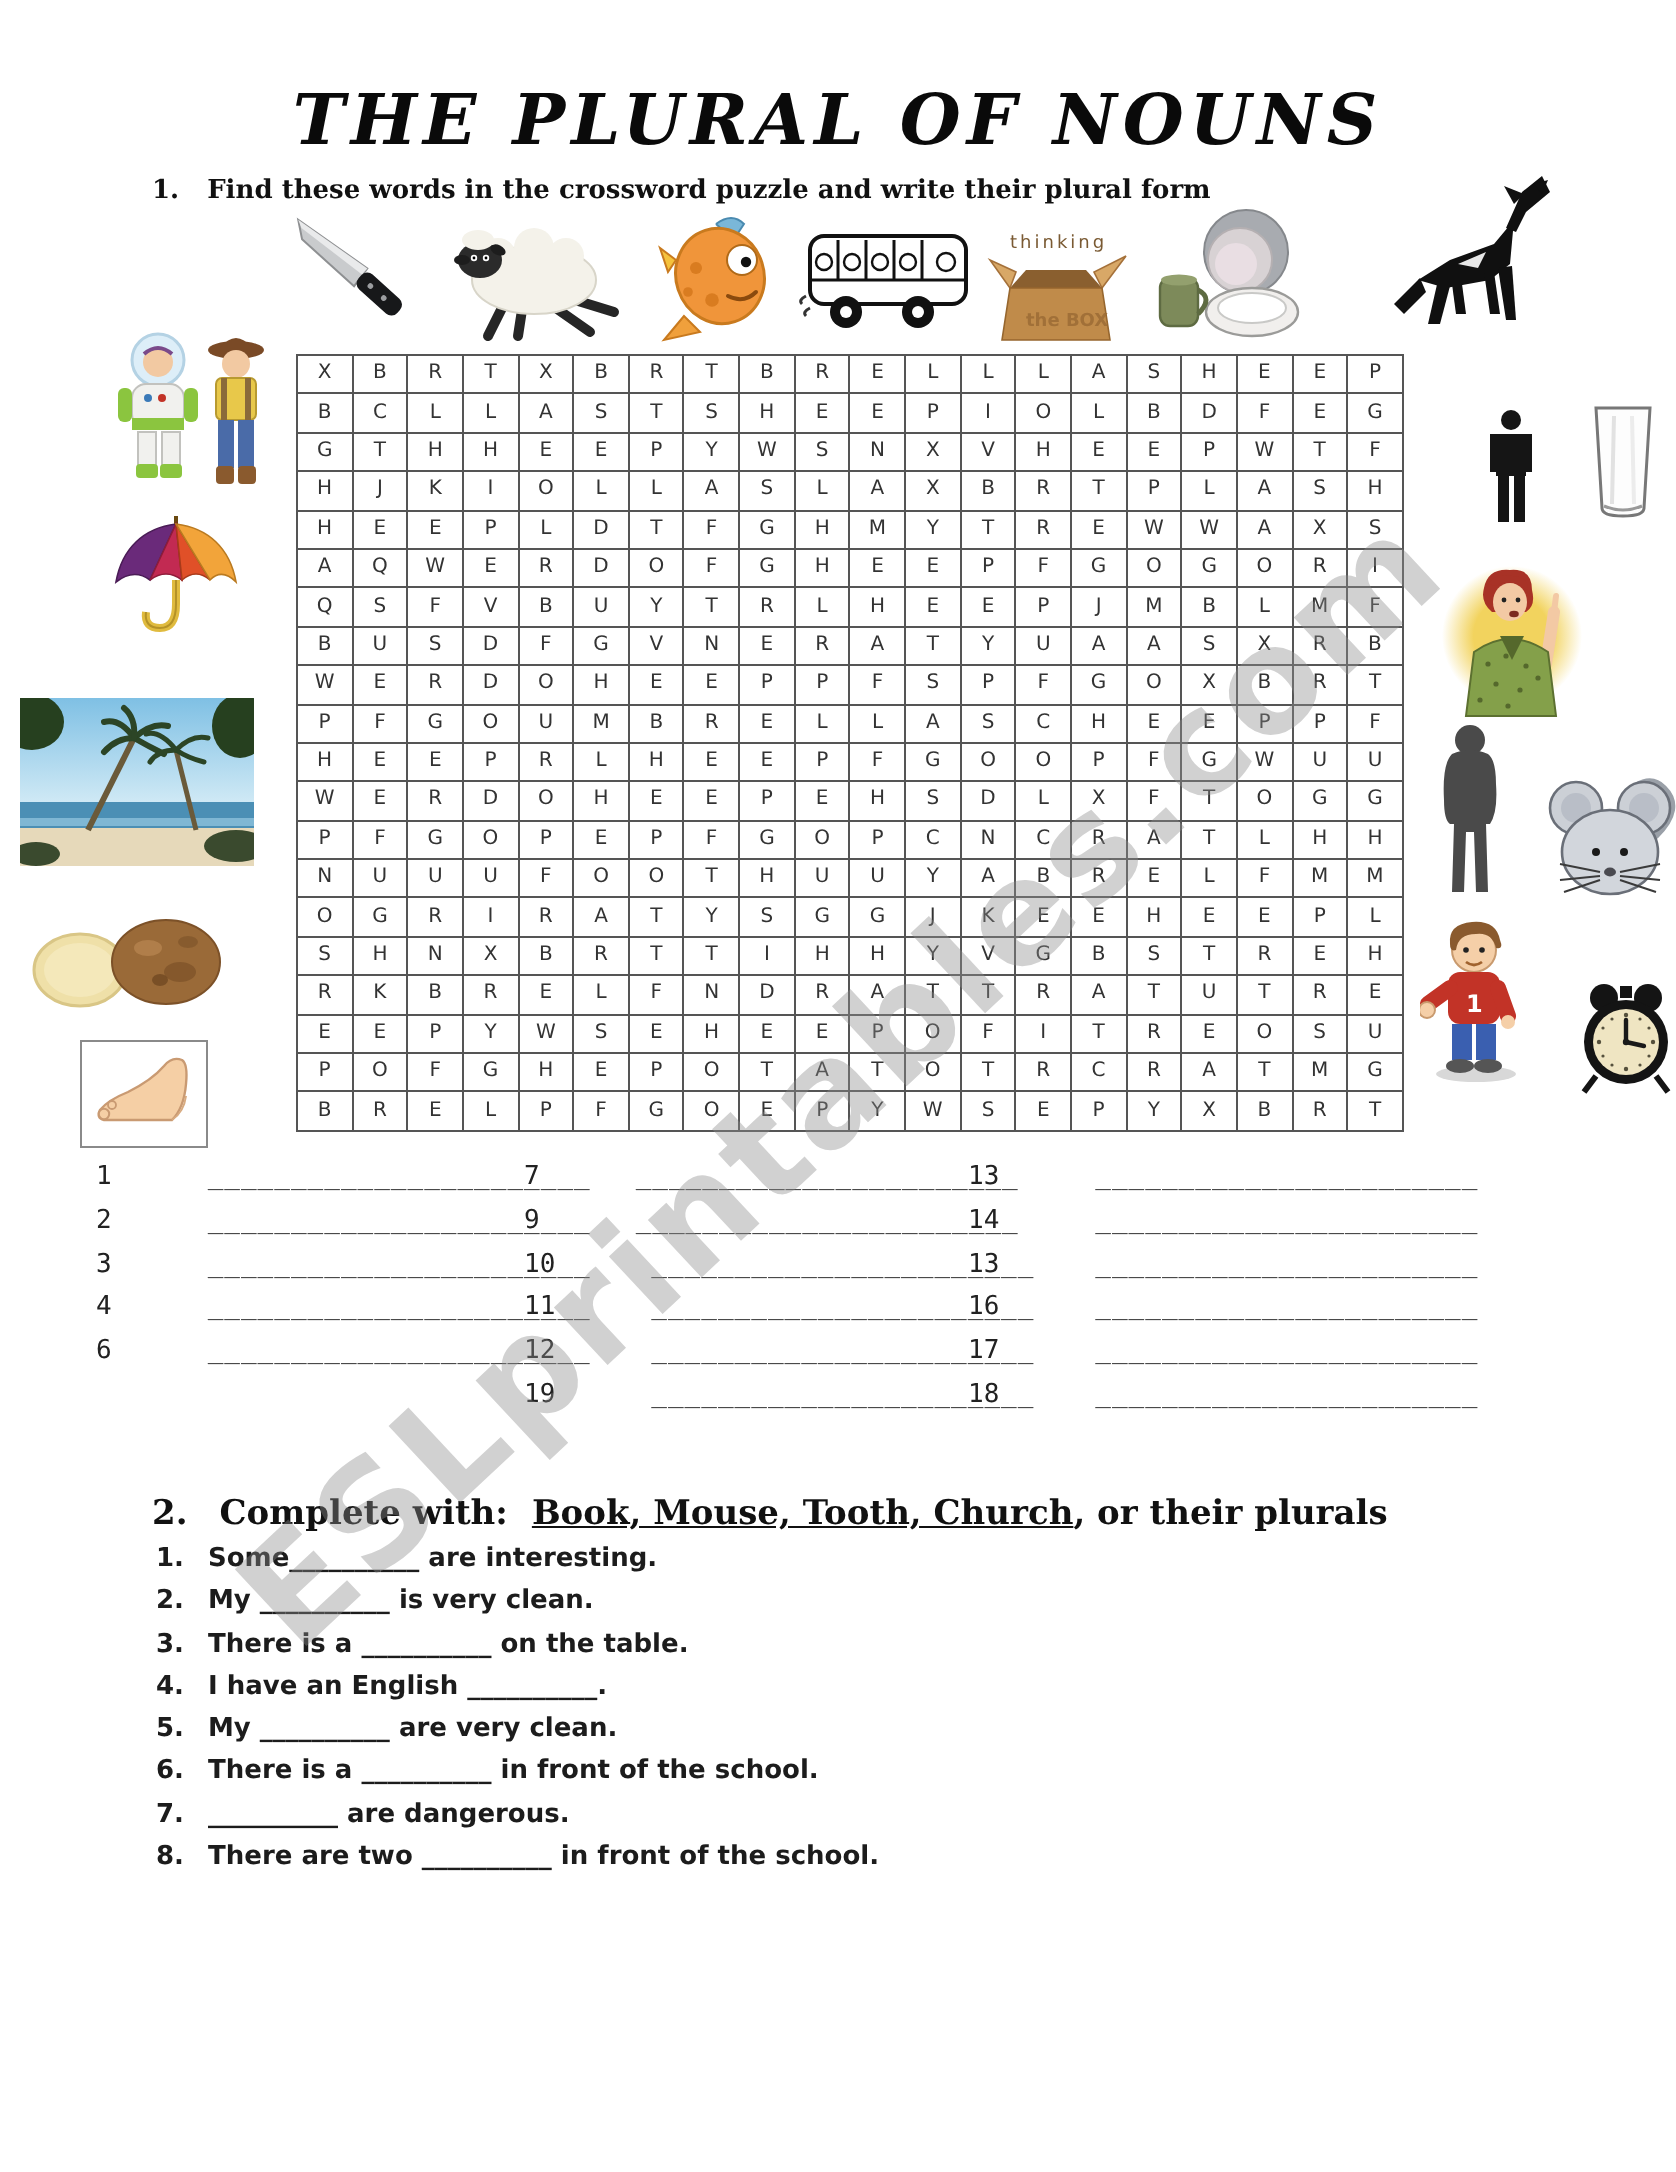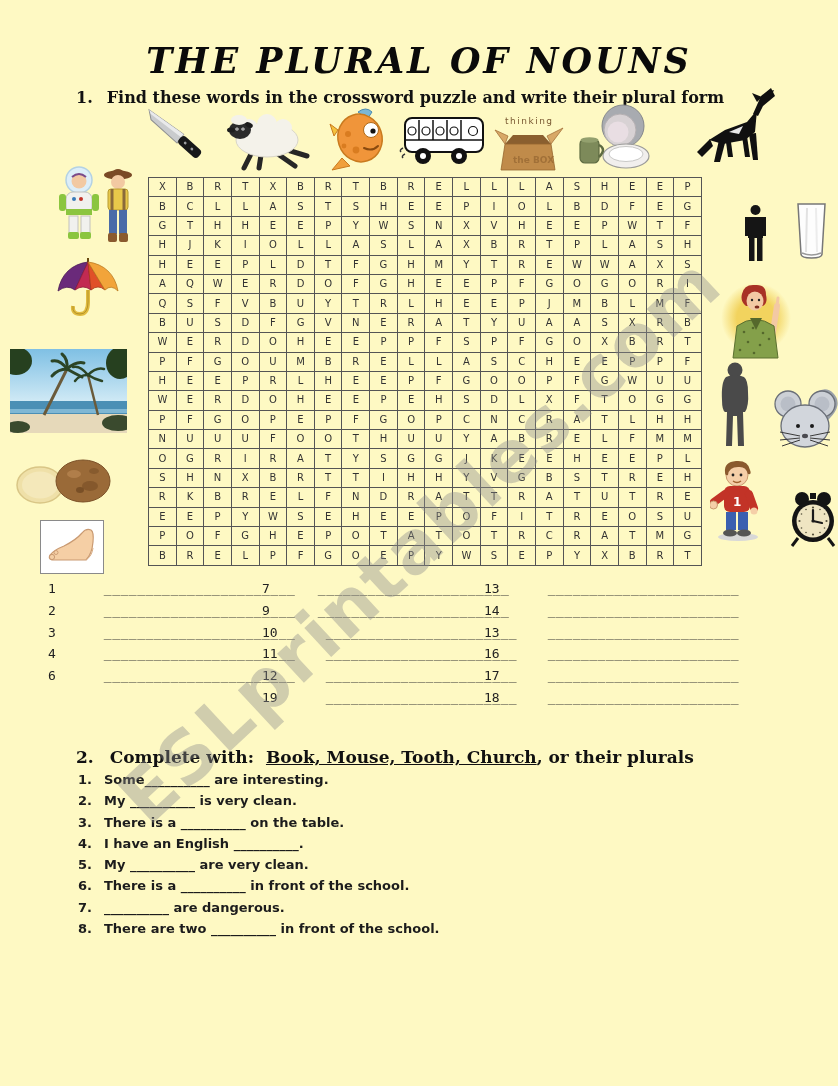--- a/index.html
+++ b/index.html
@@ -1,23 +1,23 @@
 <!DOCTYPE html>
 <html><head>
 <meta charset="utf-8">
 <style>
   html,body{margin:0;padding:0;background:#e8e8e8;}
-  .page{position:relative;width:838px;height:1086px;background:#fef9c3;overflow:hidden;
+  .page{position:relative;width:838px;height:1086px;background:#ffffff;overflow:hidden;
         font-family:"Liberation Sans",sans-serif;color:#111;}
   
   .title{position:absolute;top:40px;left:0;width:100%;text-align:center;
          font-family:"DejaVu Serif",serif;font-style:italic;font-weight:bold;
          font-size:35px;letter-spacing:3px;color:#0a0a0a;}
   .instr1{position:absolute;top:88px;left:76px;font-family:"DejaVu Serif",serif;
-          font-weight:bold;font-size:16px;white-space:nowrap;}
+          font-weight:bold;font-size:13px;white-space:nowrap;}
   .instr1 .num{margin-right:14px;}
   
   table.ws{position:absolute;left:148px;top:177px;border-collapse:collapse;table-layout:fixed;}
   table.ws td{width:26.65px;height:18.4px;border:1px solid #555;text-align:center;
               vertical-align:middle;font-family:"DejaVu Sans",sans-serif;font-size:10px;
               color:#333;padding:0;line-height:18px;background:transparent;}
   
   .blank-col{position:absolute;top:581px;}
   .blank-item{height:21.8px;font-family:"DejaVu Sans Mono",monospace;font-size:13px;
               color:#222;white-space:nowrap;}

